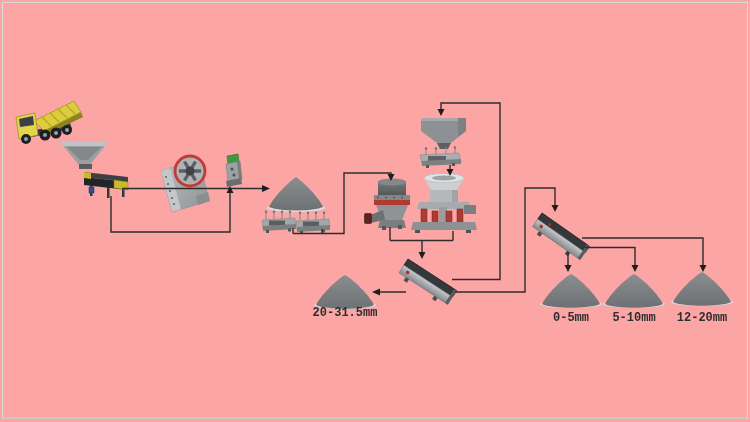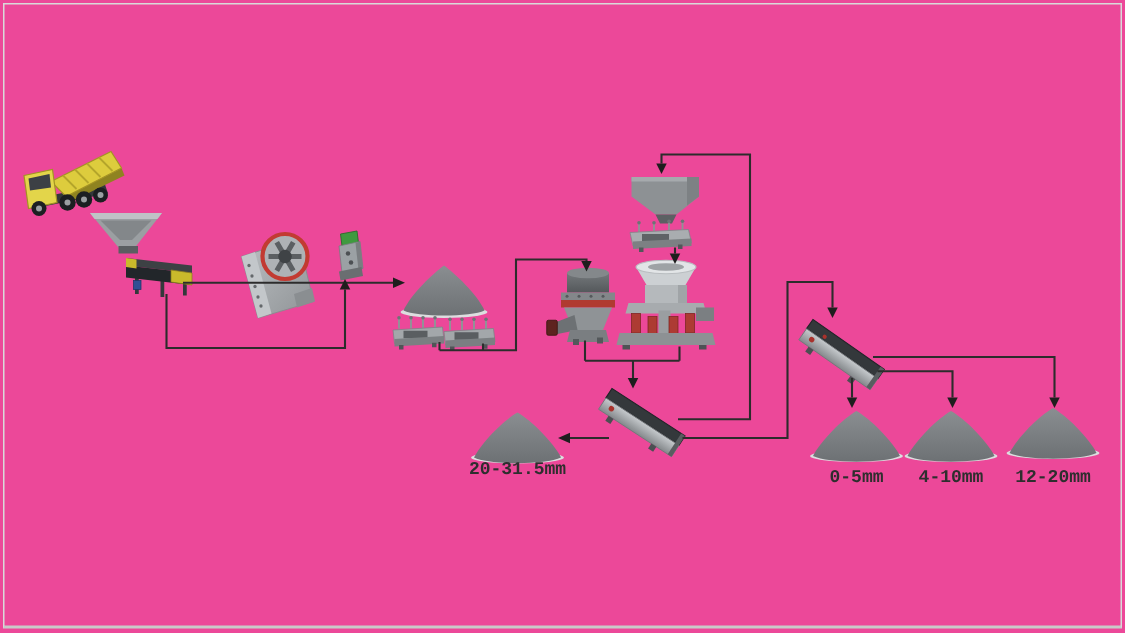--- a/index.html
+++ b/index.html
@@ -1,17 +1,17 @@
 <!DOCTYPE html>
 <html><head>
 <meta charset="utf-8">
 <style>
   html,body{margin:0;padding:0;background:#ffffff;}
   .stage{
-    position:relative;width:750px;height:422px;background:#ec4899;
+    position:relative;width:750px;height:422px;background:#fca5a5;
     overflow:hidden;font-family:"Liberation Sans",sans-serif;
   }
   .frame{
     position:absolute;left:2px;top:2px;right:2px;bottom:3px;
     border:1px solid #d9d9d9;border-bottom:2px solid #c9c9c9;
     pointer-events:none;
   }
   .diagram-svg{position:absolute;left:0;top:0;}
   .lbl{
     position:absolute;font-family:"Liberation Mono",monospace;
@@ -259,17 +259,17 @@
       <polygon points="380,288.5 380,295.5 372,292"></polygon>
       <polygon points="551.5,205 558.5,205 555,212"></polygon>
       <polygon points="564.5,265 571.5,265 568,272"></polygon>
       <polygon points="631.5,265 638.5,265 635,272"></polygon>
       <polygon points="699.5,265 706.5,265 703,272"></polygon>
     </g>
   </svg>
 
   <div class="lbl lbl-oversize">20-31.5mm</div>
   <div class="lbl lbl-fines">0-5mm</div>
-  <div class="lbl lbl-medium">4-10mm</div>
+  <div class="lbl lbl-medium">5-10mm</div>
   <div class="lbl lbl-coarse">12-20mm</div>
 
   <div class="frame"></div>
 </div>
 
 </body></html>

